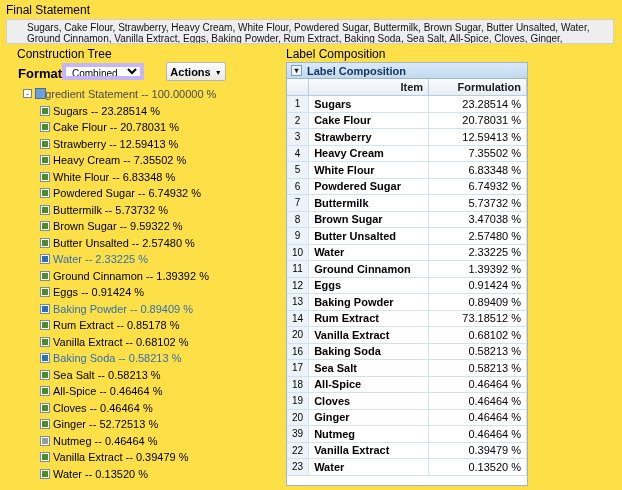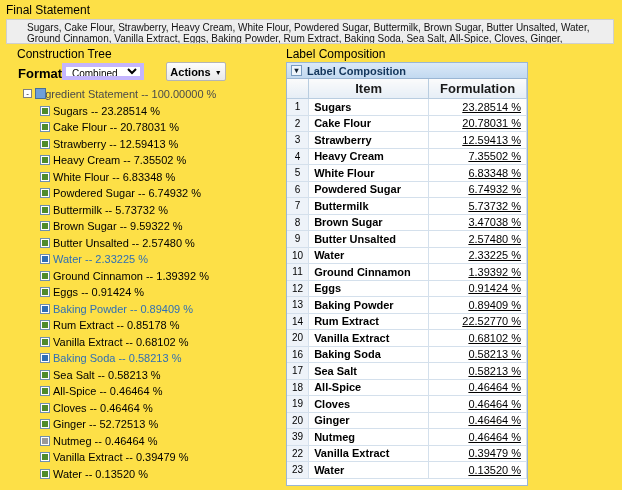--- a/index.html
+++ b/index.html
@@ -214,23 +214,23 @@
   }
   table.lc-table {
     border-collapse: collapse;
     width: 100%;
     font-size: 11px;
   }
   table.lc-table th {
     background: linear-gradient(#fbfbfb, #e6eef6);
     border-right: 1px solid #b9cde0;
     border-bottom: 1px solid #b9cde0;
-    font-size: 13px;
+    font-size: 11px;
     font-weight: bold;
-    text-align: center;
+    text-align: right;
     padding: 2px 5px;
     height: 16px;
     box-sizing: border-box;
     color: #1a1a1a;
   }
   table.lc-table th.num-col { width: 20px; }
   table.lc-table th.item-col { width: 120px; }
   table.lc-table td {
     border-right: 1px solid #d4e0ec;
     border-bottom: 1px solid #d4e0ec;
@@ -240,21 +240,21 @@
     color: #000;
   }
   td.num {
     background: #eef3f9;
     color: #333;
     text-align: center;
     font-size: 10px;
     width: 20px;
   }
   td.item { font-weight: bold; font-size: 11px; }
-  td.formulation { text-align: right; font-size: 11px; text-decoration: underline; }
+  td.formulation { text-align: right; font-size: 11px; }
 </style>
 </head>
 <body>
 
 <div id="page">
 
   <div class="final-title">Final Statement</div>
   <div class="final-box">Sugars, Cake Flour, Strawberry, Heavy Cream, White Flour, Powdered Sugar, Buttermilk, Brown Sugar, Butter Unsalted, Water, Ground Cinnamon, Vanilla Extract, Eggs, Baking Powder, Rum Extract, Baking Soda, Sea Salt, All-Spice, Cloves, Ginger, Nutmeg</div>
 
   <div class="section-title" id="ct-title">Construction Tree</div>
@@ -424,21 +424,21 @@
             <td class="formulation">0.91424 %</td>
           </tr>
           <tr>
             <td class="num">13</td>
             <td class="item">Baking Powder</td>
             <td class="formulation">0.89409 %</td>
           </tr>
           <tr>
             <td class="num">14</td>
             <td class="item">Rum Extract</td>
-            <td class="formulation">22.52770 %</td>
+            <td class="formulation">73.18512 %</td>
           </tr>
           <tr>
             <td class="num">20</td>
             <td class="item">Vanilla Extract</td>
             <td class="formulation">0.68102 %</td>
           </tr>
           <tr>
             <td class="num">16</td>
             <td class="item">Baking Soda</td>
             <td class="formulation">0.58213 %</td>

